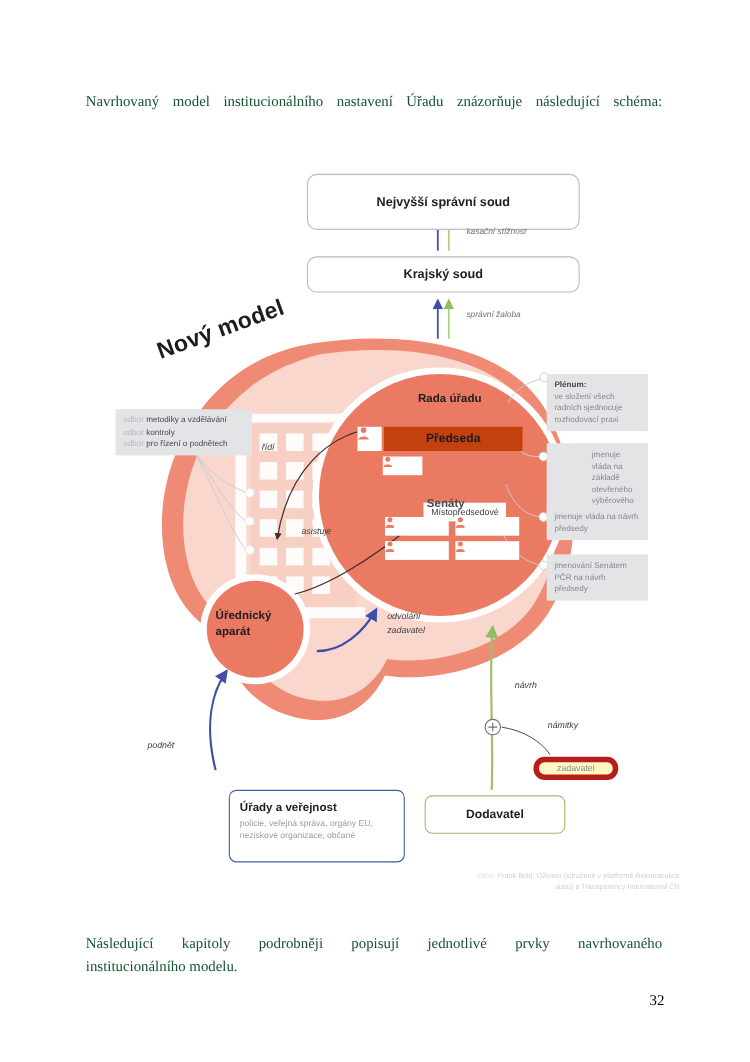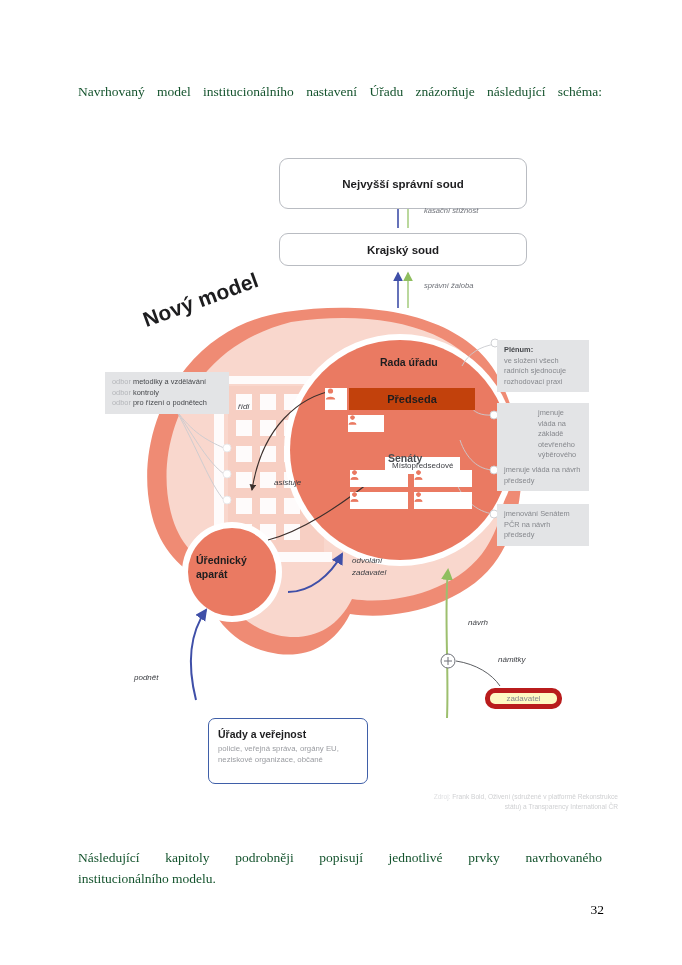--- a/index.html
+++ b/index.html
@@ -403,20 +403,21 @@
       <div class="flowlab dark" style="left:468px;top:478px;">návrh</div>
       <div class="flowlab dark" style="left:498px;top:515px;">námitky</div>
 
       <div id="box-zadavatel">zadavatel</div>
 
       <div id="box-urady">
         <div class="t">Úřady a veřejnost</div>
         <div class="s">policie, veřejná správa, orgány EU, neziskové organizace, občané</div>
       </div>
 
+      <div id="box-dodavatel">Dodavatel</div>
 
       <div id="source">
         <span class="zd">Zdroj:</span>
         <span>Frank Bold, Oživení (sdružené v platformě Rekonstrukce státu) a Transparency International ČR</span>
       </div>
 
     </div>
   </div>
 
   <div class="para" id="outro-para">

